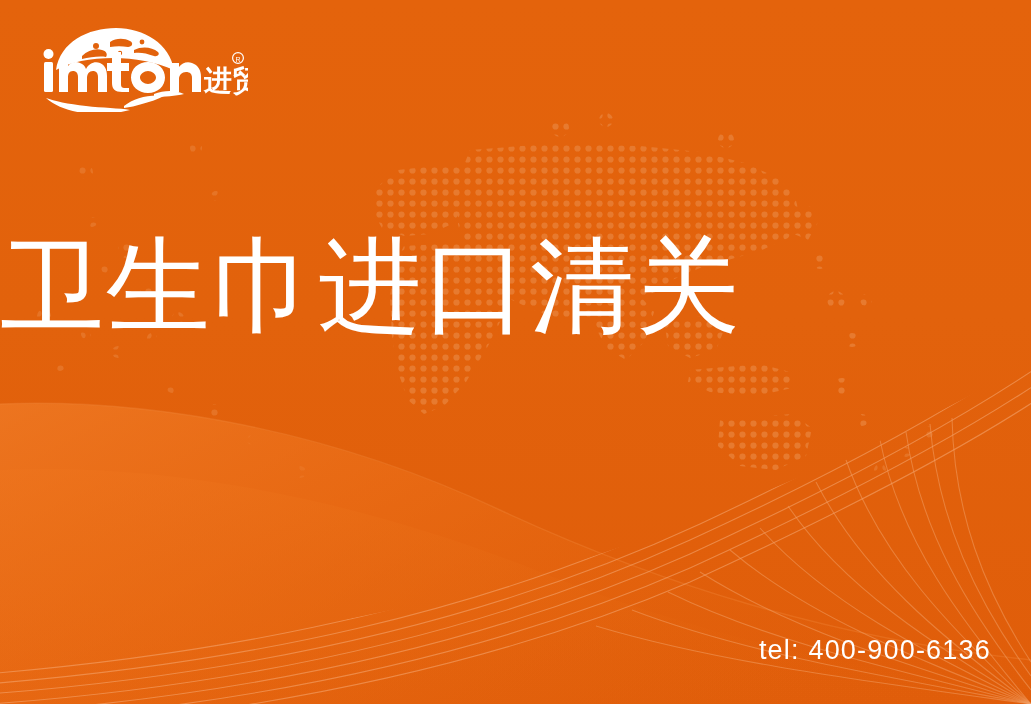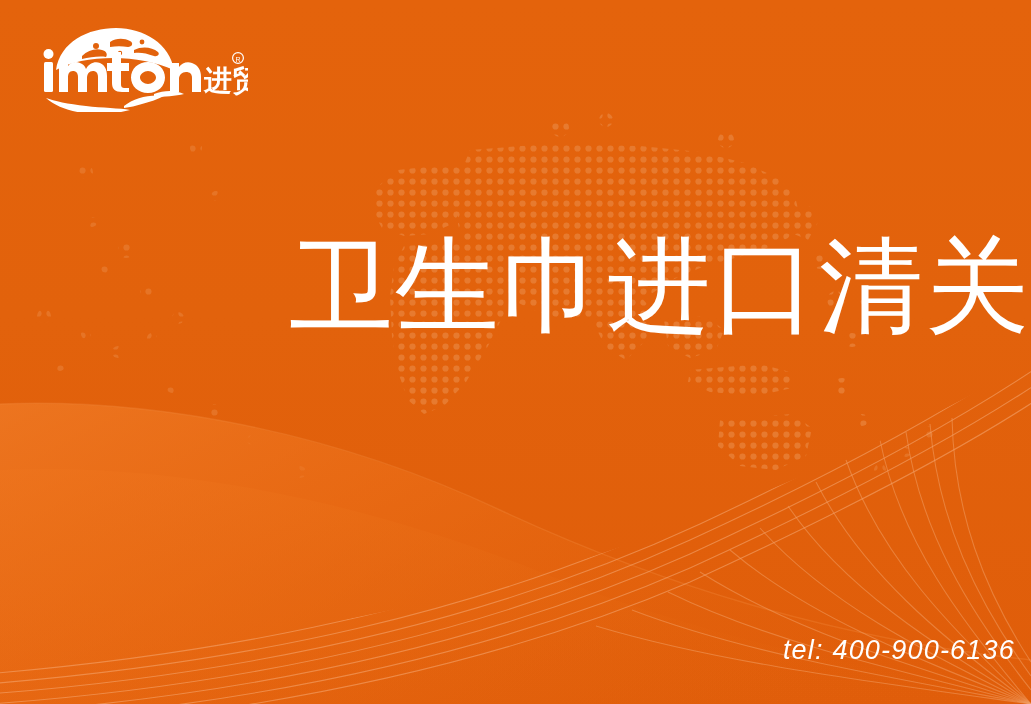--- a/index.html
+++ b/index.html
@@ -34,45 +34,44 @@
     height: 86px;
   }
   #logo svg { display: block; }
 
   
   #headline {
     position: absolute;
     left: 0;
     top: 224px;
     width: 1031px;
-    text-align: right;
+    text-align: left;
     color: #ffffff;
     font-family: "DejaVu Sans", "Liberation Sans", sans-serif;
     font-weight: 400;
     font-size: 104px;
     line-height: 124px;
     letter-spacing: 2px;
   }
   #headline .line {
     display: block;
     white-space: nowrap;
   }
 
   
   #phone {
     position: absolute;
-    right: 16px;
+    right: 40px;
     bottom: 38px;
     color: #ffffff;
     font-family: "Liberation Sans", sans-serif;
     font-size: 27px;
     font-weight: 400;
     letter-spacing: 1.2px;
     white-space: nowrap;
-    font-style: italic;
   }
 </style>
 </head>
 <body>
 
 <div id="banner">
 
   <svg class="layer" width="1031" height="704" viewBox="0 0 1031 704" preserveAspectRatio="none">
     <defs>
       <linearGradient id="baseGrad" x1="0" y1="0" x2="0" y2="1">

